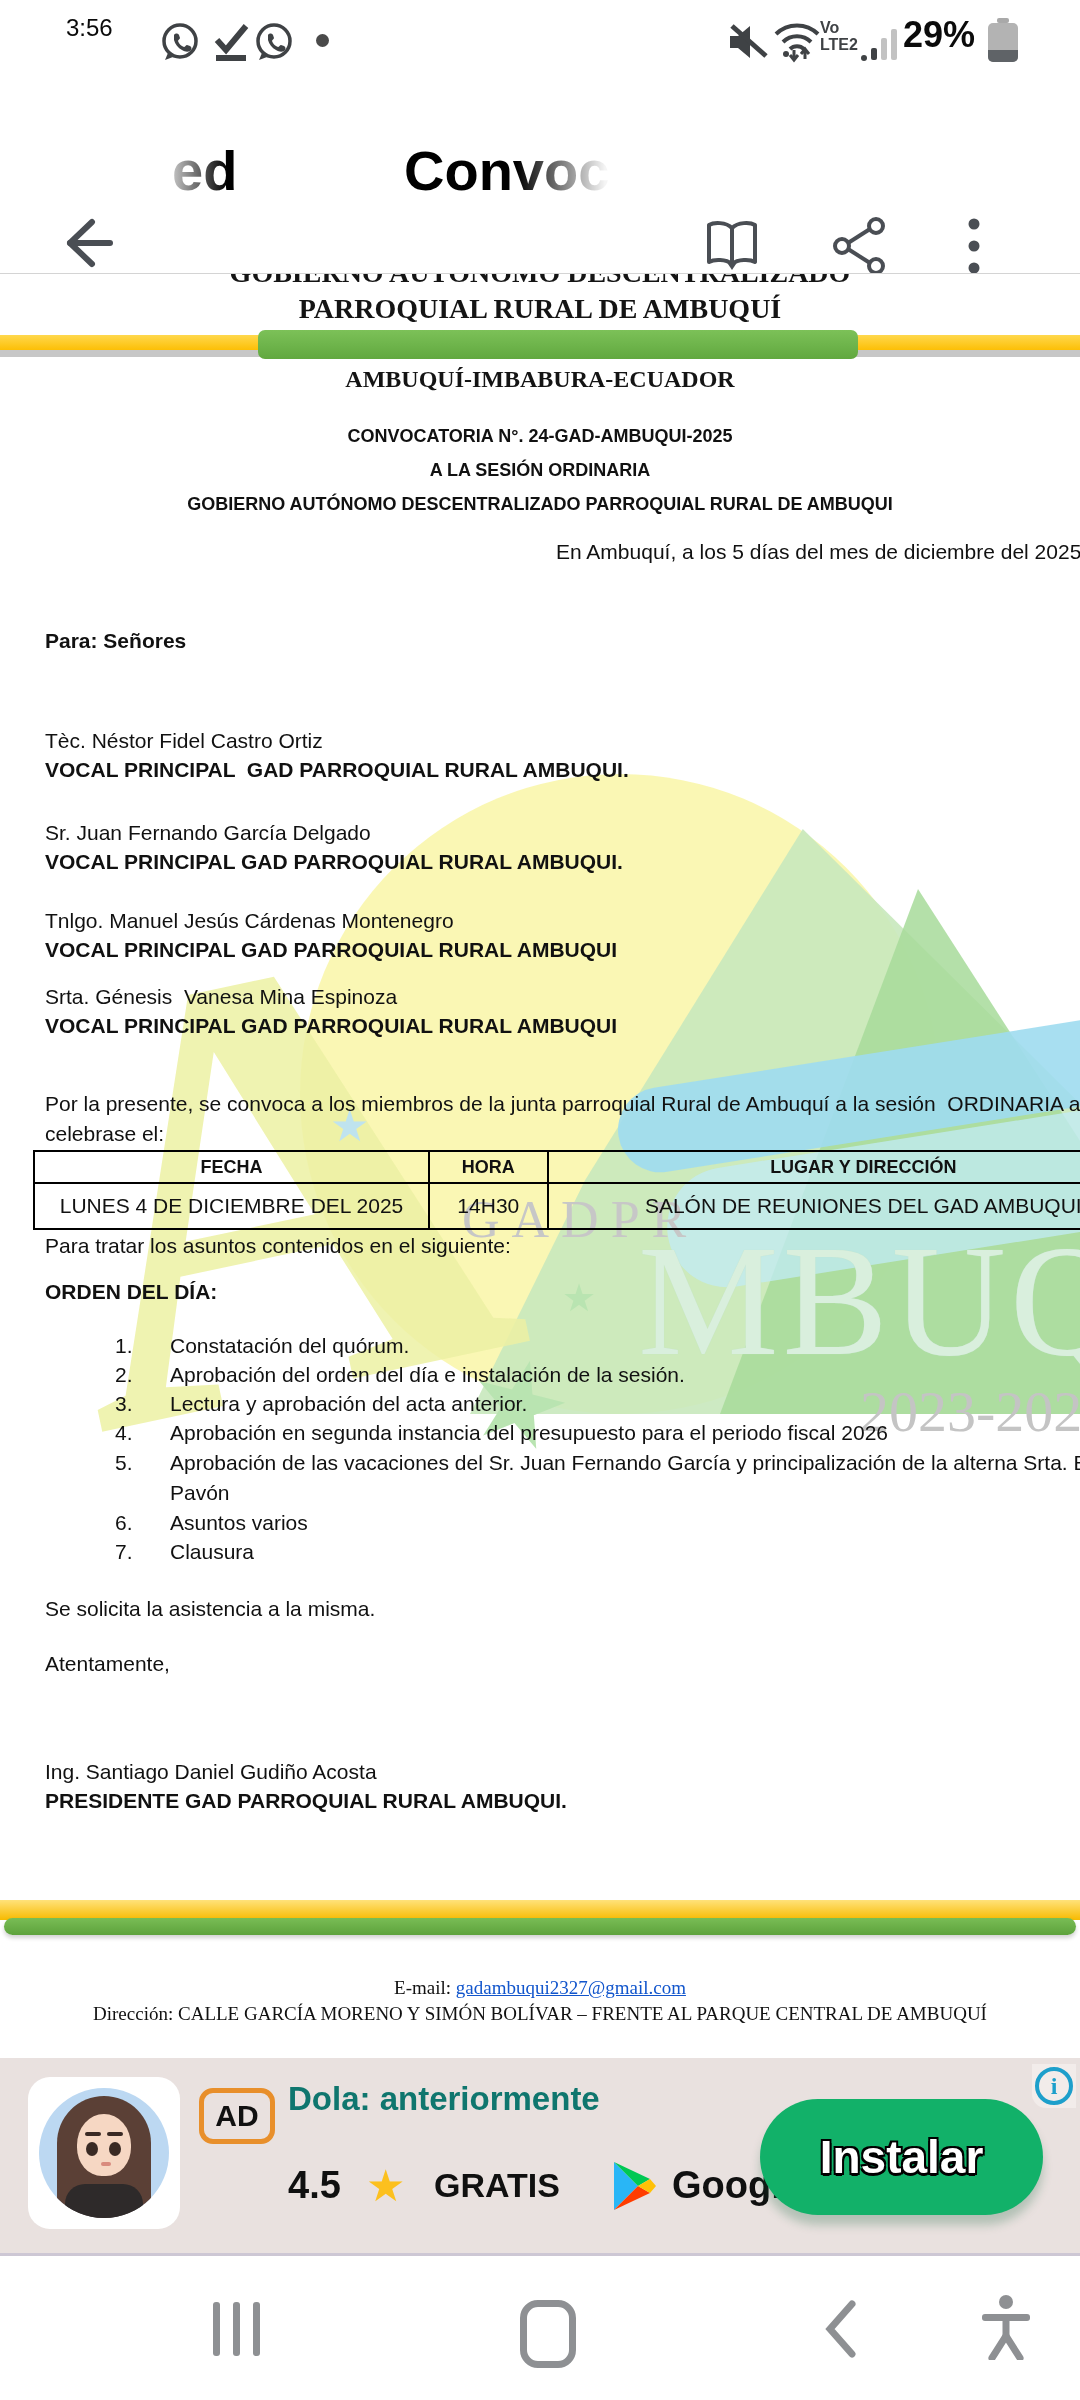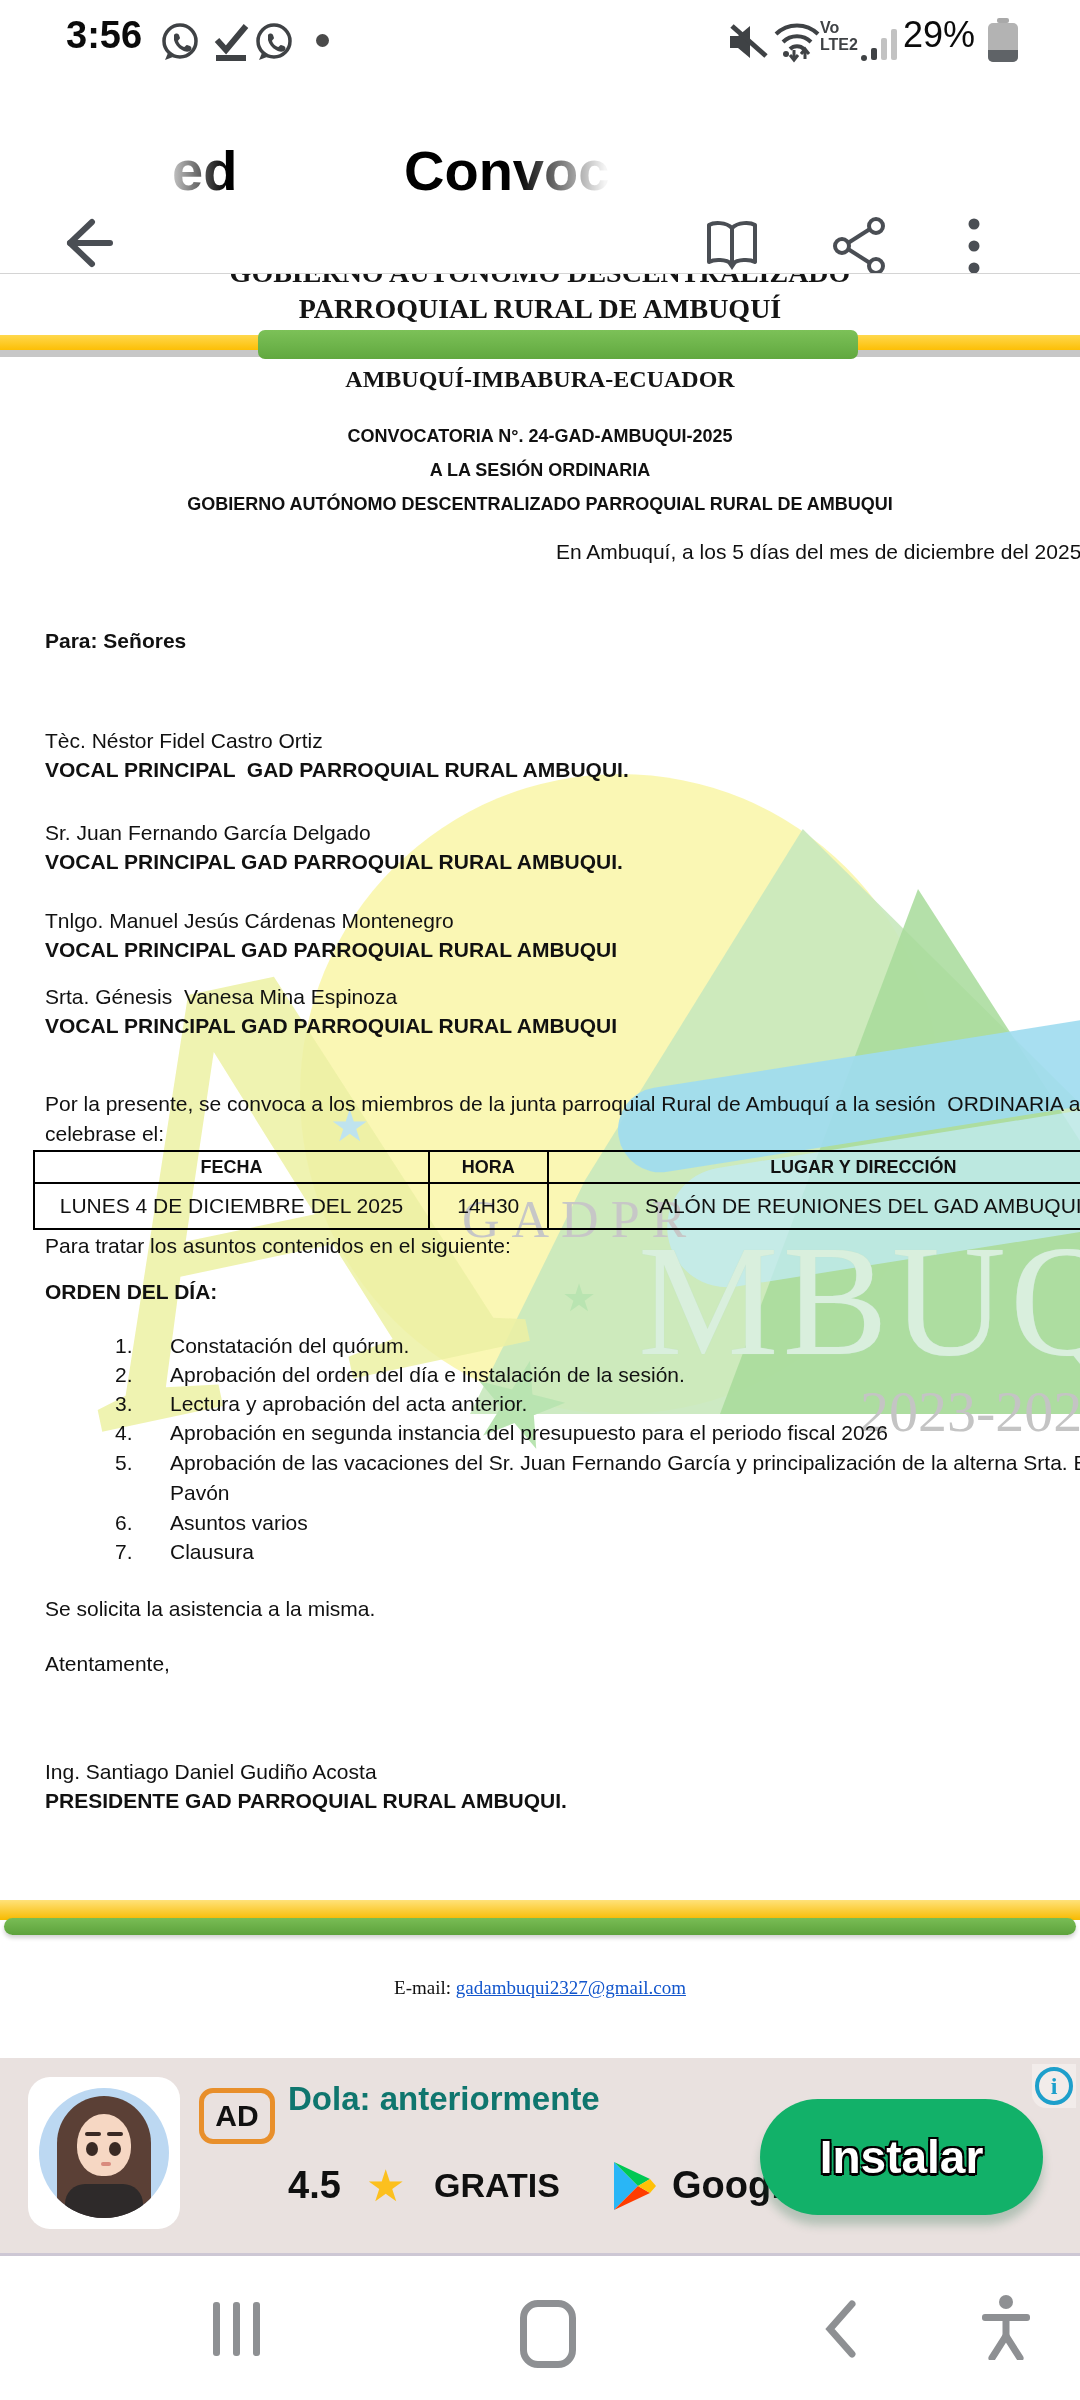--- a/index.html
+++ b/index.html
@@ -8,22 +8,22 @@
     background:#ffffff;font-family:"Liberation Sans",sans-serif;
     -webkit-font-smoothing:antialiased;
   }
   .abs{position:absolute;}
   .ln{position:absolute;white-space:pre;color:#111;}
   .b{font-weight:bold;}
   .ctr{left:0;width:1080px;text-align:center;}
 
   
   #statusbar{left:0;top:0;width:1080px;height:80px;background:#fff;}
-  .st-time{left:66px;top:14px;font-size:38px;font-weight:bold;color:#0b0b0b;text-align:right;}
-  .st-pct{left:903px;top:14px;font-size:36px;font-weight:normal;color:#0b0b0b;}
+  .st-time{left:66px;top:14px;font-size:24px;font-weight:normal;color:#0b0b0b;text-align:right;}
+  .st-pct{left:903px;top:14px;font-size:36px;font-weight:bold;color:#0b0b0b;}
   .st-ic{color:#3f4245;}
   .volte{left:820px;top:19px;font-size:16px;line-height:17px;font-weight:bold;color:#3f4245;white-space:pre;}
   .battery{left:988px;top:18px;width:30px;height:44px;}
   .bat-cap{position:absolute;left:9px;top:0;width:12px;height:5px;background:#a9a9a9;border-radius:2px;}
   .bat-body{position:absolute;left:0;top:5px;width:30px;height:39px;background:#b3b3b3;border-radius:5px;overflow:hidden;}
   .bat-fill{position:absolute;left:0;bottom:0;width:30px;height:12px;background:#5f6367;}
   .st-dot{left:316px;top:34px;width:13px;height:13px;border-radius:50%;background:#4a4a4a;}
 
   
   #toolbar{left:0;top:80px;width:1080px;height:193px;background:#fff;}
@@ -278,20 +278,21 @@
 
   <div class="ln txt body21" style="left:45px;top:1323px">Se solicita la asistencia a la misma.</div>
   <div class="ln txt body21" style="left:45px;top:1378px">Atentamente,</div>
 
   <div class="ln txt body21" style="left:45px;top:1486px">Ing. Santiago Daniel Gudiño Acosta</div>
   <div class="ln txt body21 b" style="left:45px;top:1515px">PRESIDENTE GAD PARROQUIAL RURAL AMBUQUI.</div>
 
   <div class="abs fbar-y"></div>
   <div class="abs fbar-g"></div>
   <div class="ln txt ctr foot-serif" style="top:1703px"><span>E-mail: </span><span class="email-link">gadambuqui2327@gmail.com</span></div>
+  <div class="ln txt ctr foot-serif" style="top:1729px">Dirección: CALLE GARCÍA MORENO Y SIMÓN BOLÍVAR – FRENTE AL PARQUE CENTRAL DE AMBUQUÍ</div>
 </div>
 
 <div id="ad" class="abs">
   <div class="abs ad-tile">
     <div class="ad-circle">
       <div class="hair"></div>
       <div class="face">
         <div class="brow" style="left:8px"></div>
         <div class="brow" style="left:30px"></div>
         <div class="eye" style="left:9px"></div>

